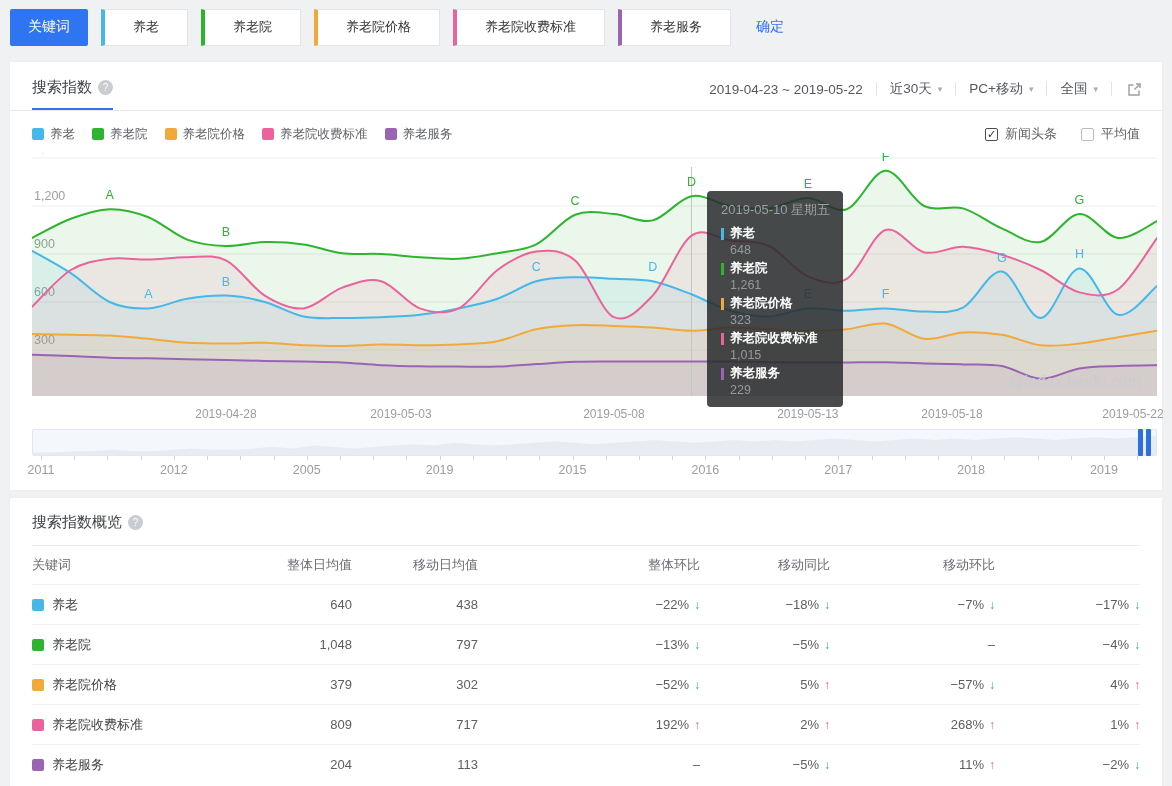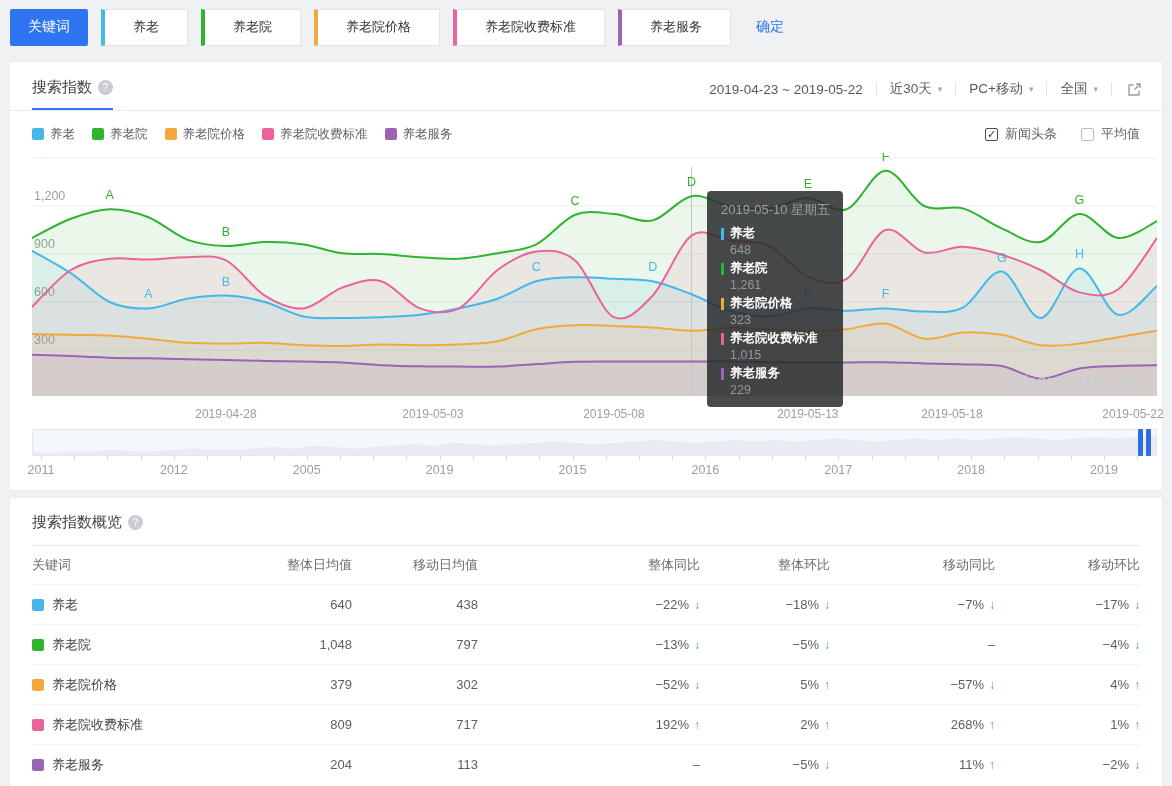--- a/index.html
+++ b/index.html
@@ -228,21 +228,21 @@
           <div class="tt-name">
             <span class="tt-bar" style="background: rgb(154, 99, 179);"></span>
             <span>养老服务</span>
           </div>
           <div class="tt-val">229</div>
         </div>
     </div>
   </div>
   <div class="x-labels" id="x-labels">
       <span style="left: 193.966px;">2019-04-28</span>
-      <span style="left: 401px;">2019-05-03</span>
+      <span style="left: 369px;">2019-05-03</span>
       <span style="left: 581.897px;">2019-05-08</span>
       <span style="left: 775.862px;">2019-05-13</span>
       <span style="left: 920px;">2019-05-18</span>
       <span style="left: 1101px;">2019-05-22</span>
     </div>
 
   <div class="slider-wrap">
     <svg id="spark" width="1123" height="25">
         <path d="M0,25L0.0,22.6L20.1,22.6L40.1,21.2L60.2,21.2L80.2,19.8L100.3,21.2L120.3,21.2L140.4,19.8L160.4,18.4L180.5,19.8L200.5,19.8L220.6,18.4L240.6,17.0L260.7,18.4L280.8,15.6L300.8,17.0L320.9,18.4L340.9,17.0L361.0,15.6L381.0,14.2L401.1,15.6L421.1,12.8L441.2,14.2L461.2,15.6L481.3,14.2L501.3,12.8L521.4,11.4L541.4,12.8L561.5,14.2L581.6,12.8L601.6,11.4L621.7,10.0L641.7,11.4L661.8,12.8L681.8,11.4L701.9,10.0L721.9,11.4L742.0,10.0L762.0,11.4L782.1,10.0L802.1,8.6L822.2,10.0L842.3,11.4L862.3,10.0L882.4,8.6L902.4,10.0L922.5,8.6L942.5,10.0L962.6,8.6L982.6,7.2L1002.7,8.6L1022.7,10.0L1042.8,8.6L1062.8,7.2L1082.9,8.6L1102.9,7.2L1123.0,5.8L1123,25Z" fill="#dfe4ea" fill-opacity="0.55" stroke="none"></path>
       </svg>
@@ -299,21 +299,20 @@
 <div class="card table-card">
   <div class="tbl-title-row">
     <span>搜索指数概览</span>
     <span class="help">?</span>
   </div>
   <div class="tbl-divider"></div>
   <div class="trow tbl-head" id="tbl-head">
       <div>关键词</div>
       <div class="cell-r">整体日均值</div>
       <div class="cell-r">移动日均值</div>
-      <div class="cell-r">整体同比</div>
       <div class="cell-r">整体环比</div>
       <div class="cell-r">移动同比</div>
       <div class="cell-r">移动环比</div>
     </div>
   <div id="tbl-body">
       <div class="trow tbl-row">
         <div class="kw-cell">
           <span class="sw" style="background: rgb(69, 183, 232);"></span>
           <span>养老</span>
         </div>

